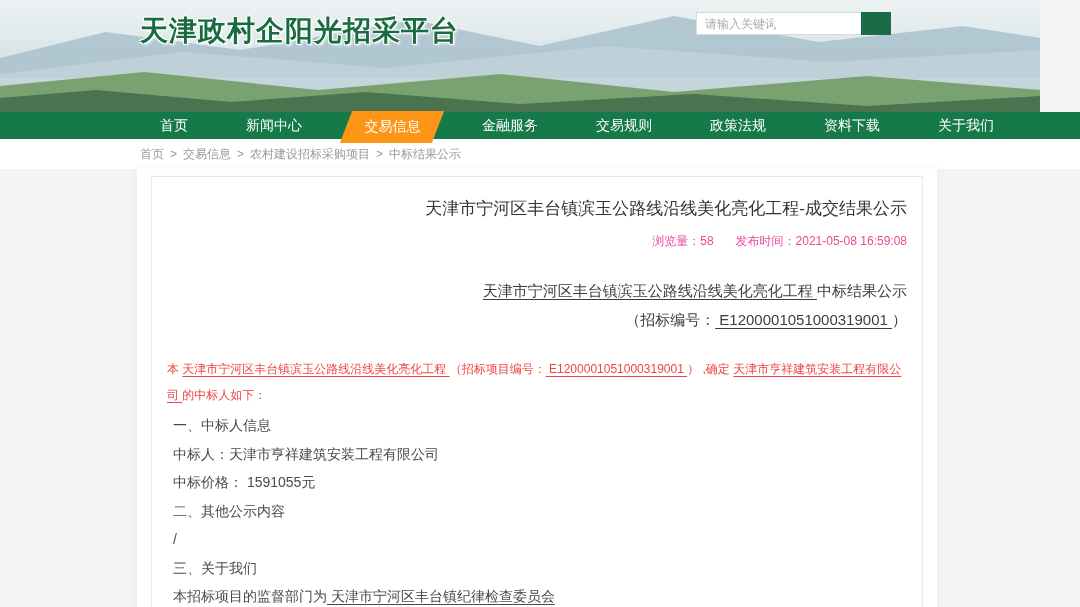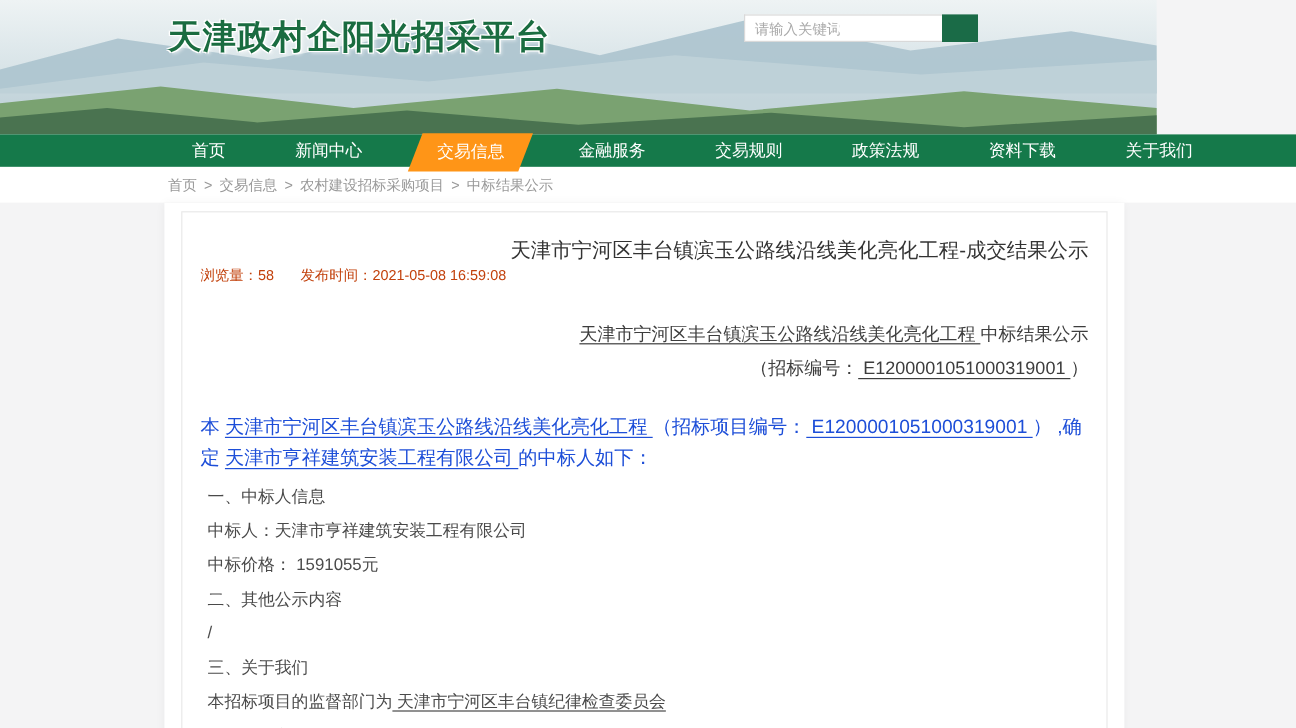--- a/index.html
+++ b/index.html
@@ -1,20 +1,20 @@
 <!DOCTYPE html>
 <html><head>
 <meta charset="utf-8">
 <style>
   * { margin:0; padding:0; box-sizing:border-box; }
   html,body { width:1080px; font-family:"Liberation Sans","DejaVu Sans",sans-serif; background:#f4f4f5; }
   .page { width:1080px; position:relative; }
 
   
-  .hero { position:relative; width:964px; height:112px; overflow:hidden; }
+  .hero { position:relative; width:1040px; height:112px; overflow:hidden; }
   .hero svg { position:absolute; left:0; top:0; width:100%; height:100%; display:block; }
   .site-title {
     position:absolute; left:140px; top:12px; z-index:2;
     font-size:28px; font-weight:bold; color:#1a6c40; letter-spacing:1px;
     text-shadow:-1px -1px 0 #fff, 1px -1px 0 #fff, -1px 1px 0 #fff, 1px 1px 0 #fff, 2px 2px 3px rgba(255,255,255,.65);
   }
   .search-box { position:absolute; top:12px; right:149px; z-index:2; display:flex; height:23px;padding-left:21px; }
   .search-input {
     width:165px; height:23px; border:1px solid #d9d9d9; border-right:none; background:#fff;
     font-size:12px; color:#666; padding:0 8px; outline:none;
@@ -40,28 +40,28 @@
   .crumb-strip a { color:#999; text-decoration:none; cursor:pointer; }
   .crumb-sep { margin:0 6px; color:#999; }
 
   
   .main { background:#f4f4f5; padding-bottom:0; }
   .card { width:800px; margin-left:137px; background:#fff; padding:7px 14px 40px;
     box-shadow:0 0 8px rgba(0,0,0,.05); }
   .inner-box { border:1px solid #e9e9e9; padding:20px 15px 50px; min-height:480px; }
 
   .article-title { text-align:right; font-size:17px; font-weight:500; color:#333; line-height:24px; }
-  .meta { text-align:left; font-size:12px; color:#c2410c; }
+  .meta { text-align:right; font-size:12px; color:#ec4899; margin-top:12px; }
   .meta .gap { display:inline-block; width:22px; }
 
   .notice { text-align:right; font-size:15px; color:#3d3d3d; margin-top:30px; line-height:21px; }
   .notice .row2 { margin-top:8px; }
   .u { text-decoration:underline; text-underline-offset:3px; }
 
-  .intro { font-size:16px; color:#1d4ed8; line-height:26px; margin-top:26px; }
+  .intro { font-size:12px; color:#ef4444; line-height:26px; margin-top:26px; }
   .lines { margin-top:0; font-size:14px; color:#4a4a4a; }
   .lines p { line-height:22.5px; margin:6px; }
 </style>
 </head>
 <body>
 
 <div class="page">
 
   <div class="hero">
     <svg viewBox="0 0 1080 112" preserveAspectRatio="none">

